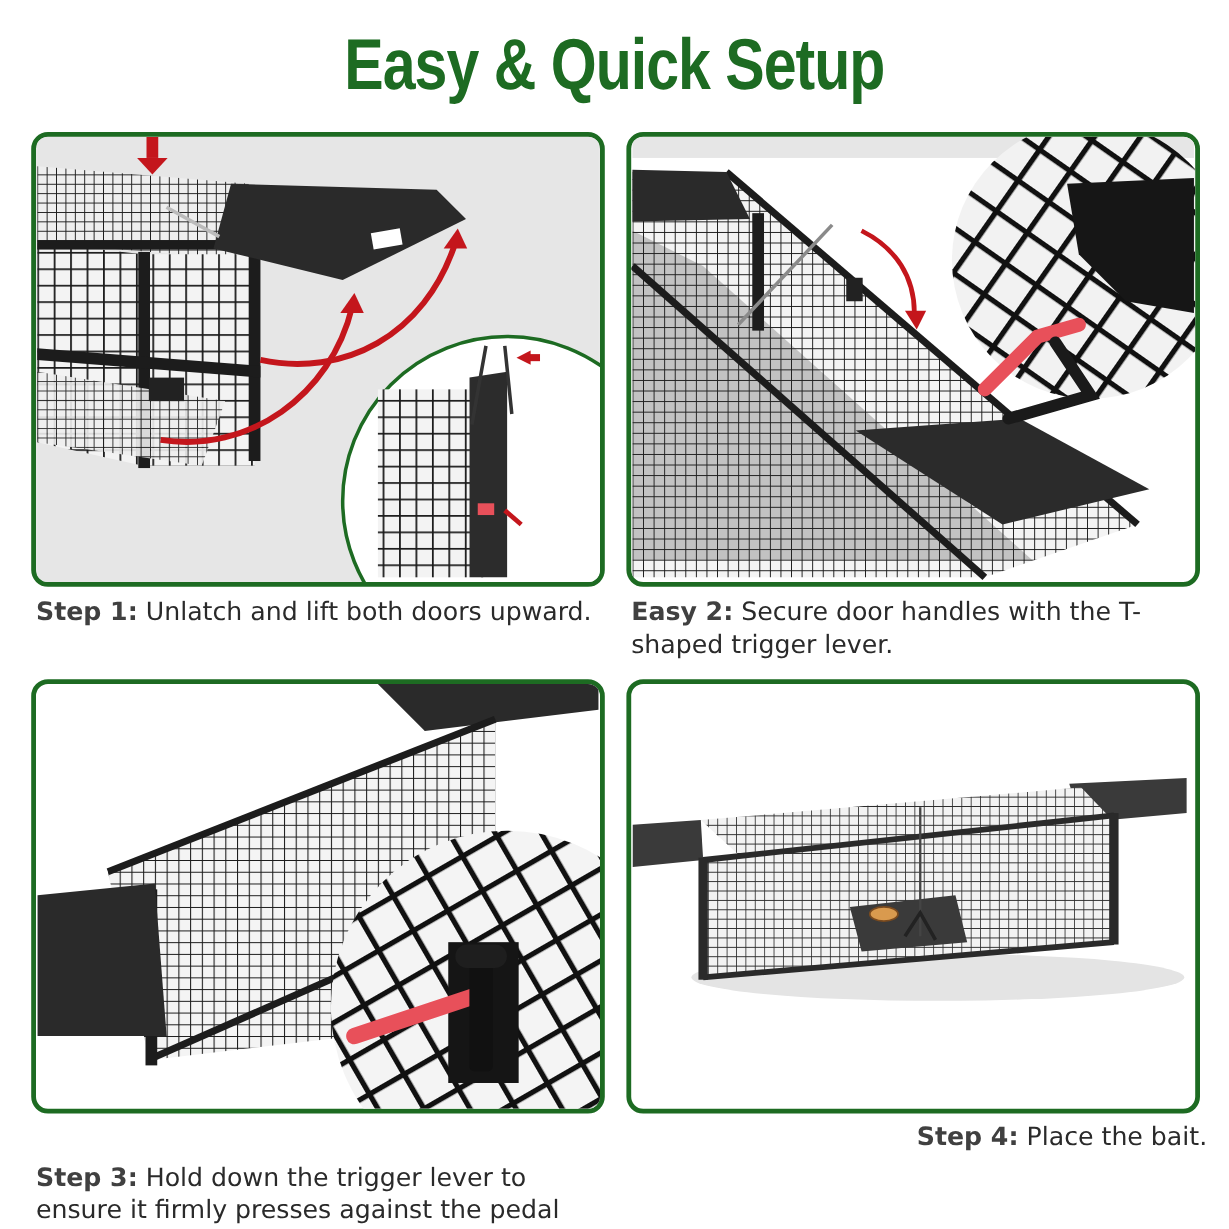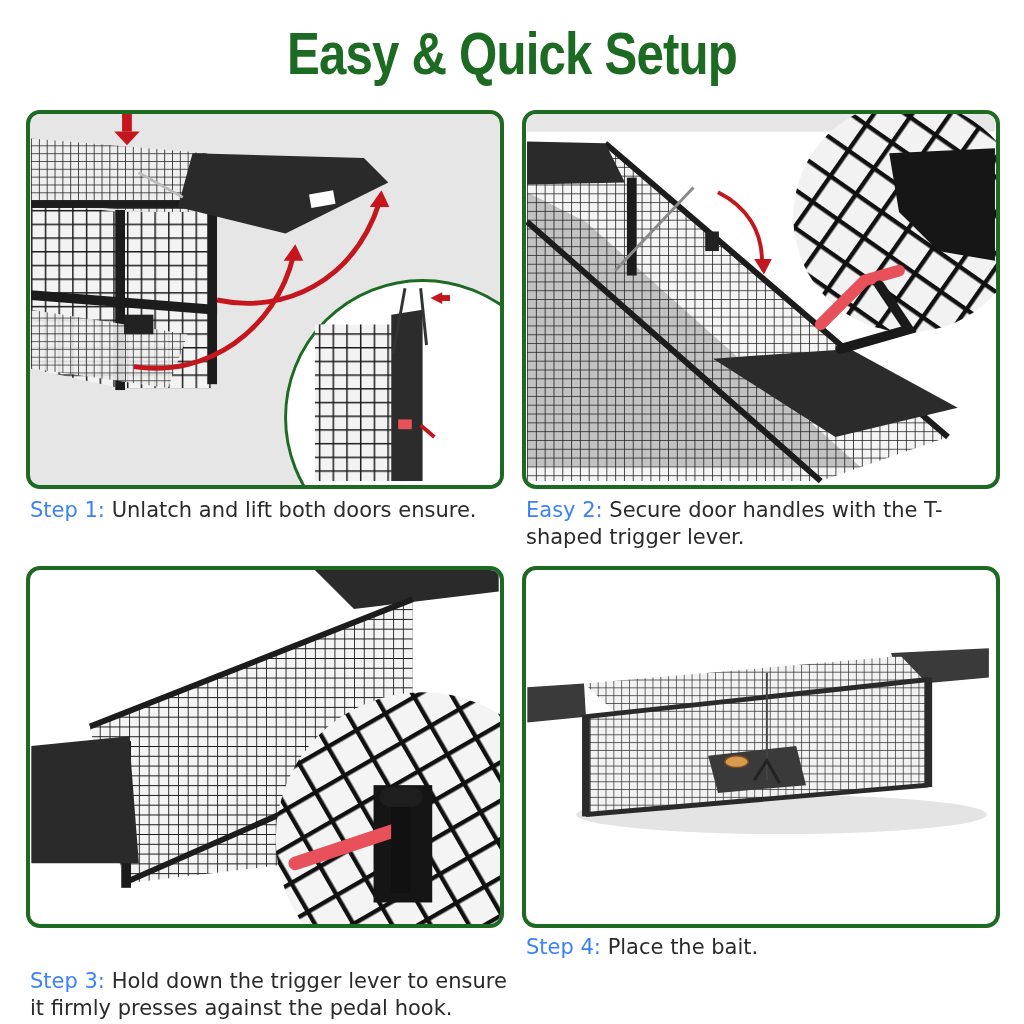--- a/index.html
+++ b/index.html
@@ -13,21 +13,21 @@
   }
   .panel {
     position:absolute; box-sizing:border-box; border:4px solid #1d6b22;
     border-radius:14px; overflow:hidden; background:#ffffff;
   }
   .panel svg { position:absolute; left:0; top:0; width:100%; height:100%; }
   .caption {
     position:absolute; font-family:"DejaVu Sans", sans-serif; font-size:21px;
     line-height:27px; color:#2a2a2a; width:480px;
   }
-  .caption .lbl { font-weight:400; color:#3b82f6; }
+  .caption .lbl { font-weight:700; color:#404040; }
 </style>
 </head>
 <body>
 
 <div class="title" style="color:#1d6b22;">Easy &amp; Quick Setup</div>
 
 <div class="panel" style="left:26px; top:110px; width:478px; height:379px; background:#e9e9e9;">
   <svg viewBox="0 0 478 379">
     <defs>
       <pattern id="mesh1" width="14" height="14" patternUnits="userSpaceOnUse">
@@ -70,21 +70,21 @@
       <polygon points="408,188 420,182 420,194" fill="#c4161c"></polygon>
       <rect x="418" y="185" width="10" height="6" fill="#c4161c"></rect>
       <rect x="375" y="312" width="14" height="10" fill="#e8505a"></rect>
       <path d="M412 330 L398 318" stroke="#c4161c" stroke-width="4"></path>
     </g>
   </svg>
 </div>
 
 <div class="caption" style="left:30px; top:497px;">
   <span class="lbl">Step 1:</span>
-  <span>Unlatch and lift both doors ensure.</span>
+  <span>Unlatch and lift both doors upward.</span>
 </div>
 
 <div class="panel" style="left:522px; top:110px; width:478px; height:379px; background:#ffffff;">
   <svg viewBox="0 0 478 379">
     <defs>
       <pattern id="mesh2" width="9" height="9" patternUnits="userSpaceOnUse">
         <rect width="9" height="9" fill="#f4f4f4"></rect>
         <path d="M0 0H9M0 0V9" stroke="#1a1a1a" stroke-width="1.6"></path>
       </pattern>
       <pattern id="meshBig" width="32" height="32" patternUnits="userSpaceOnUse" patternTransform="rotate(35)">
@@ -186,16 +186,16 @@
 
     <polygon points="185,190 275,180 285,220 195,228" fill="#3a3a3a"></polygon>
 
     <ellipse cx="214" cy="196" rx="12" ry="6" fill="#d99a4e" stroke="#7a4a1e" stroke-width="1.5"></ellipse>
 
     <path d="M245 105 L245 215" stroke="#444" stroke-width="2"></path>
     <path d="M232 215 L245 195 L258 218" stroke="#222" stroke-width="3" fill="none"></path>
   </svg>
 </div>
 
-<div class="caption" style="left:526px; top:934px;">
+<div class="caption" style="left:526px; top:934px;text-align:right;">
   <span class="lbl">Step 4:</span>
   <span>Place the bait.</span>
 </div>
 
 </body></html>

